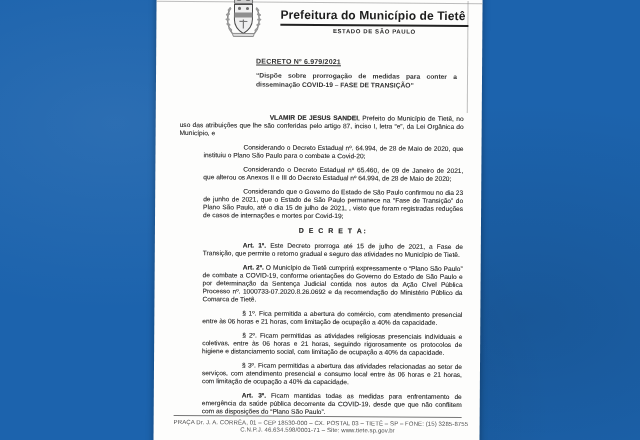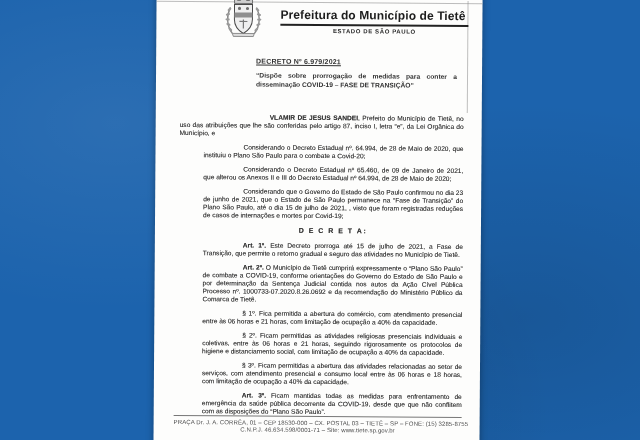--- a/index.html
+++ b/index.html
@@ -119,21 +119,21 @@
       <p class="par ind"><span>Considerando o Decreto Estadual nº. 64.994, de 28 de Maio de 2020, que instituiu o Plano São Paulo para o combate a Covid-20;</span></p>
       <p class="par ind"><span>Considerando o Decreto Estadual nº 65.460, de 09 de Janeiro de 2021, que alterou os Anexos II e III do Decreto Estadual nº 64.994, de 28 de Maio de 2020;</span></p>
       <p class="par ind"><span>Considerando que o Governo do Estado de São Paulo confirmou no dia 23 de junho de 2021, que o Estado de São Paulo permanece na “Fase de Transição” do Plano São Paulo, até o dia 15 de julho de 2021, , visto que foram registradas reduções de casos de internações e mortes por Covid-19;</span></p>
 
       <p class="decreta">D E C R E T A:</p>
 
       <p class="par ind"><strong>Art. 1º.</strong><span> Este Decreto prorroga até 15 de julho de 2021, a Fase de Transição, que permite o retorno gradual e seguro das atividades no Município de Tietê.</span></p>
       <p class="par ind"><strong>Art. 2º.</strong><span> O Município de Tietê cumprirá expressamente o “Plano São Paulo” de combate a COVID-19, conforme orientações do Governo do Estado de São Paulo e por determinação da Sentença Judicial contida nos autos da Ação Cível Pública Processo nº. 1000733-07.2020.8.26.0692 e da recomendação do Ministério Público da Comarca de Tietê.</span></p>
       <p class="par ind"><span>§ 1º.</span><span> Fica permitida a abertura do comércio, com atendimento presencial entre às 06 horas e 21 horas, com limitação de ocupação a 40% da capacidade.</span></p>
       <p class="par ind"><span>§ 2º.</span><span> Ficam permitidas as atividades religiosas presenciais individuais e coletivas, entre às 06 horas e 21 horas, seguindo rigorosamente os protocolos de higiene e distanciamento social, com limitação de ocupação a 40% da capacidade.</span></p>
-      <p class="par ind"><span>§ 3º.</span><span> Ficam permitidas a abertura das atividades relacionadas ao setor de serviços, com atendimento presencial e consumo local entre às 06 horas e 18 horas, com limitação de ocupação a 40% da capacidade.</span></p>
+      <p class="par ind"><span>§ 3º.</span><span> Ficam permitidas a abertura das atividades relacionadas ao setor de serviços, com atendimento presencial e consumo local entre às 06 horas e 21 horas, com limitação de ocupação a 40% da capacidade.</span></p>
       <p class="par ind"><strong>Art. 3º.</strong><span> Ficam mantidas todas as medidas para enfrentamento de emergência da saúde pública decorrente da COVID-19, desde que que não conflitem com as disposições do “Plano São Paulo”.</span></p>
     </div>
 
     <div class="page-footer">
       <div>PRAÇA Dr. J. A. CORRÊA, 01 – CEP 18530-000 – CX. POSTAL 03 – TIETÊ – SP – FONE: (15) 3285-8755</div>
       <div>C.N.P.J. 46.634.598/0001-71 – Site: www.tiete.sp.gov.br</div>
     </div>
 
   </div>
 </div>

